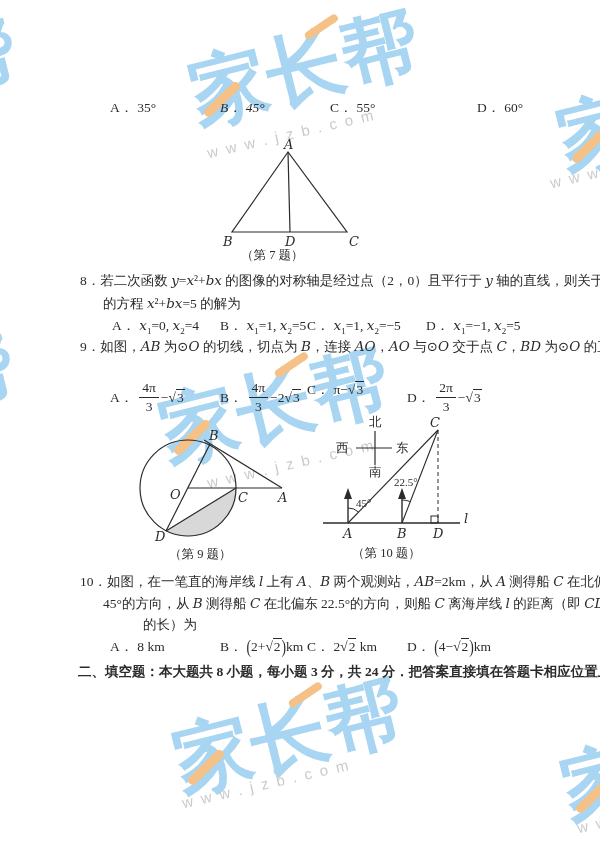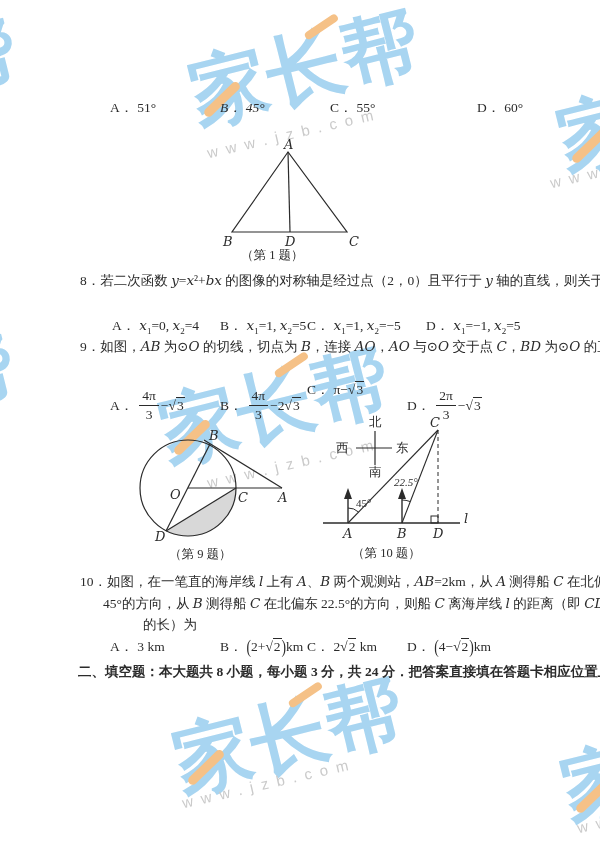--- a/index.html
+++ b/index.html
@@ -5,21 +5,21 @@
   html,body{margin:0;padding:0;background:#e8e8e8;}
   .page{position:relative;width:600px;height:848px;background:#ffffff;overflow:hidden;
         font-family:"Liberation Serif","DejaVu Serif",serif;color:#2b2b2b;font-size:13.5px;}
   .tline{position:absolute;white-space:nowrap;line-height:18px;}
   .opt-label{margin-right:4px;}
   i{font-style:italic;font-family:"DejaVu Serif",serif;}
   sub{font-size:9px;line-height:0;}
   .sqrt{white-space:nowrap;}
   .rad{border-top:1px solid #2b2b2b;padding:0 1px;}
   .bigp{display:inline-block;transform:scaleY(1.45);transform-origin:center;}
-  .frac{display:inline-block;vertical-align:-9px;text-align:center;line-height:1;margin:8px 2px;}
+  .frac{display:inline-block;vertical-align:-9px;text-align:center;line-height:1;margin:0 2px;}
   .frac .fnum{display:block;padding:0 3px 2px;}
   .frac .fden{display:block;border-top:1px solid #2b2b2b;padding-top:2px;}
   .blank{display:inline-block;min-width:40px;border-bottom:1.3px solid #2b2b2b;text-align:center;
          height:14px;line-height:14px;margin:0 2px;vertical-align:baseline;}
   .blank span{font-size:10px;}
   .figure{position:absolute;}
   .flabel{position:absolute;font-style:italic;font-family:"DejaVu Serif",serif;font-size:13px;line-height:14px;}
   .fcmp{position:absolute;font-style:normal;font-size:12.5px;line-height:14px;}
   .fang{position:absolute;font-style:normal;font-size:11px;line-height:12px;}
   .fcap{position:absolute;font-size:12.5px;line-height:14px;white-space:nowrap;}
@@ -49,38 +49,39 @@
     <div class="wm-logo" style="left:560px;top:716px;"><span>家长帮</span><span class="wm-bar b1"></span></div>
     <div class="wm-url" style="left:205px;top:125px;">w w w . j z b . c o m</div>
 
     <div class="wm-url" style="left:548px;top:155px;">w w w . j z b . c o m</div>
     <div class="wm-url" style="left:205px;top:455px;">w w w . j z b . c o m</div>
 
     <div class="wm-url" style="left:180px;top:775px;">w w w . j z b . c o m</div>
     <div class="wm-url" style="left:575px;top:800px;">w w w . j z b . c o m</div>
   </div>
 
-  <div class="tline" style="left:110px;top:99px;"><span class="opt-label">A．</span><span>51°</span></div>
+  <div class="tline" style="left:110px;top:99px;"><span class="opt-label">A．</span><span>35°</span></div>
   <div class="tline" style="left:220px;top:99px;font-style:italic;"><span class="opt-label">B．</span><span>45°</span></div>
   <div class="tline" style="left:330px;top:99px;"><span class="opt-label">C．</span><span>55°</span></div>
   <div class="tline" style="left:437px;top:99px;margin-left:40px;"><span class="opt-label">D．</span><span>60°</span></div>
 
   <div class="figure" style="left:215px;top:135px;width:180px;height:126px;">
     <svg width="180" height="110" viewBox="0 0 180 110">
       <polygon points="73,17 17,97 132,97" fill="none" stroke="#2b2b2b" stroke-width="1.2"></polygon>
       <line x1="73" y1="17" x2="75" y2="97" stroke="#2b2b2b" stroke-width="1.2"></line>
     </svg>
     <span class="flabel" style="left:69px;top:3px;">A</span>
     <span class="flabel" style="left:8px;top:100px;">B</span>
     <span class="flabel" style="left:70px;top:100px;">D</span>
     <span class="flabel" style="left:134px;top:100px;">C</span>
-    <span class="fcap" style="left:26px;top:113px;">（第 1 题）</span>
+    <span class="fcap" style="left:26px;top:113px;">（第 7 题）</span>
   </div>
 
   <div class="tline" style="left:80px;top:271px;">8．若二次函数 <i>y</i>=<i>x</i>²+<i>bx</i> 的图像的对称轴是经过点（2，0）且平行于 <i>y</i> 轴的直线，则关于 </div>
+  <div class="tline" style="left:103px;top:294px;">的方程 <i>x</i>²+<i>bx</i>=5 的解为</div>
   <div class="tline" style="left:112px;top:316px;"><span class="opt-label">A．</span><span><i>x</i><sub>1</sub>=0, <i>x</i><sub>2</sub>=4</span></div>
   <div class="tline" style="left:220px;top:316px;"><span class="opt-label">B．</span><span><i>x</i><sub>1</sub>=1, <i>x</i><sub>2</sub>=5</span></div>
   <div class="tline" style="left:307px;top:316px;"><span class="opt-label">C．</span><span><i>x</i><sub>1</sub>=1, <i>x</i><sub>2</sub>=−5</span></div>
   <div class="tline" style="left:426px;top:316px;"><span class="opt-label">D．</span><span><i>x</i><sub>1</sub>=−1, <i>x</i><sub>2</sub>=5</span></div>
 
   <div class="tline" style="left:80px;top:337px;">9．如图，<i>AB</i> 为⊙<i>O</i> 的切线，切点为 <i>B</i>，连接 <i>AO</i>，<i>AO</i> 与⊙<i>O</i> 交于点 <i>C</i>，<i>BD</i> 为⊙<i>O</i> 的直径，</div>
   <div class="tline" style="left:110px;top:381px;"><span class="opt-label">A．</span><span class="frac"><span class="fnum">4π</span><span class="fden">3</span></span><span>−<span class="sqrt">√<span class="rad">3</span></span></span></div>
   <div class="tline" style="left:220px;top:381px;"><span class="opt-label">B．</span><span class="frac"><span class="fnum">4π</span><span class="fden">3</span></span><span>−2<span class="sqrt">√<span class="rad">3</span></span></span></div>
   <div class="tline" style="left:307px;top:381px;"><span class="opt-label">C．</span><span>π−<span class="sqrt">√<span class="rad">3</span></span></span></div>
   <div class="tline" style="left:407px;top:381px;"><span class="opt-label">D．</span><span class="frac"><span class="fnum">2π</span><span class="fden">3</span></span><span>−<span class="sqrt">√<span class="rad">3</span></span></span></div>
@@ -117,32 +118,32 @@
       <polygon points="84,76 80,87 88,87" fill="#2b2b2b"></polygon>
       <path d="M30,96 A15,15 0 0 1 40.5,100" fill="none" stroke="#2b2b2b" stroke-width="1"></path>
       <path d="M84,88 A23,23 0 0 1 92,89.5" fill="none" stroke="#2b2b2b" stroke-width="1"></path>
     </svg>
     <span class="fcmp" style="left:51px;top:3px;">北</span>
     <span class="fcmp" style="left:18px;top:29px;">西</span>
     <span class="fcmp" style="left:78px;top:29px;">东</span>
     <span class="fcmp" style="left:51px;top:53px;">南</span>
     <span class="flabel" style="left:112px;top:4px;">C</span>
     <span class="fang" style="left:38px;top:85px;">45°</span>
-    <span class="fang" style="left:76px;top:64px;font-style:italic;">22.5°</span>
+    <span class="fang" style="left:76px;top:64px;">22.5°</span>
     <span class="flabel" style="left:146px;top:100px;">l</span>
     <span class="flabel" style="left:25px;top:115px;">A</span>
     <span class="flabel" style="left:79px;top:115px;">B</span>
     <span class="flabel" style="left:115px;top:115px;">D</span>
     <span class="fcap" style="left:34px;top:134px;">（第 10 题）</span>
   </div>
 
   <div class="tline" style="left:80px;top:572px;">10．如图，在一笔直的海岸线 <i>l</i> 上有 <i>A</i>、<i>B</i> 两个观测站，<i>AB</i>=2km，从 <i>A</i> 测得船 <i>C</i> 在北偏东</div>
   <div class="tline" style="left:103px;top:594px;">45°的方向，从 <i>B</i> 测得船 <i>C</i> 在北偏东 22.5°的方向，则船 <i>C</i> 离海岸线 <i>l</i> 的距离（即 <i>CD</i></div>
   <div class="tline" style="left:103px;top:616px;margin-left:40px;">的长）为</div>
-  <div class="tline" style="left:110px;top:638px;"><span class="opt-label">A．</span><span>3 km</span></div>
+  <div class="tline" style="left:110px;top:638px;"><span class="opt-label">A．</span><span>8 km</span></div>
   <div class="tline" style="left:220px;top:638px;"><span class="opt-label">B．</span><span><span class="bigp">(</span>2+<span class="sqrt">√<span class="rad">2</span></span><span class="bigp">)</span>km</span></div>
   <div class="tline" style="left:307px;top:638px;"><span class="opt-label">C．</span><span>2<span class="sqrt">√<span class="rad">2</span></span> km</span></div>
   <div class="tline" style="left:407px;top:638px;"><span class="opt-label">D．</span><span><span class="bigp">(</span>4−<span class="sqrt">√<span class="rad">2</span></span><span class="bigp">)</span>km</span></div>
 
   <div class="tline bold" style="left:78px;top:663px;">二、填空题：本大题共 8 小题，每小题 3 分，共 24 分．把答案直接填在答题卡相应位置上．</div>
 
 
 
 </div>
 

